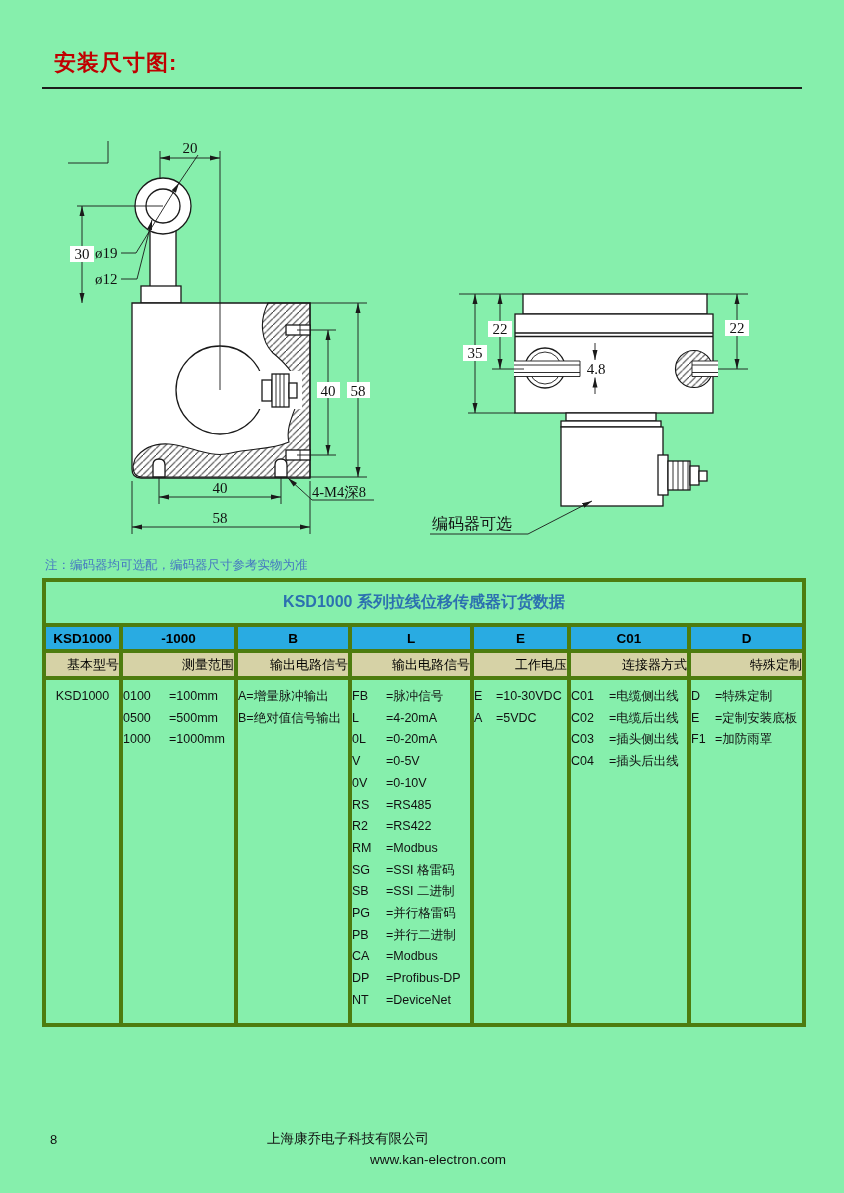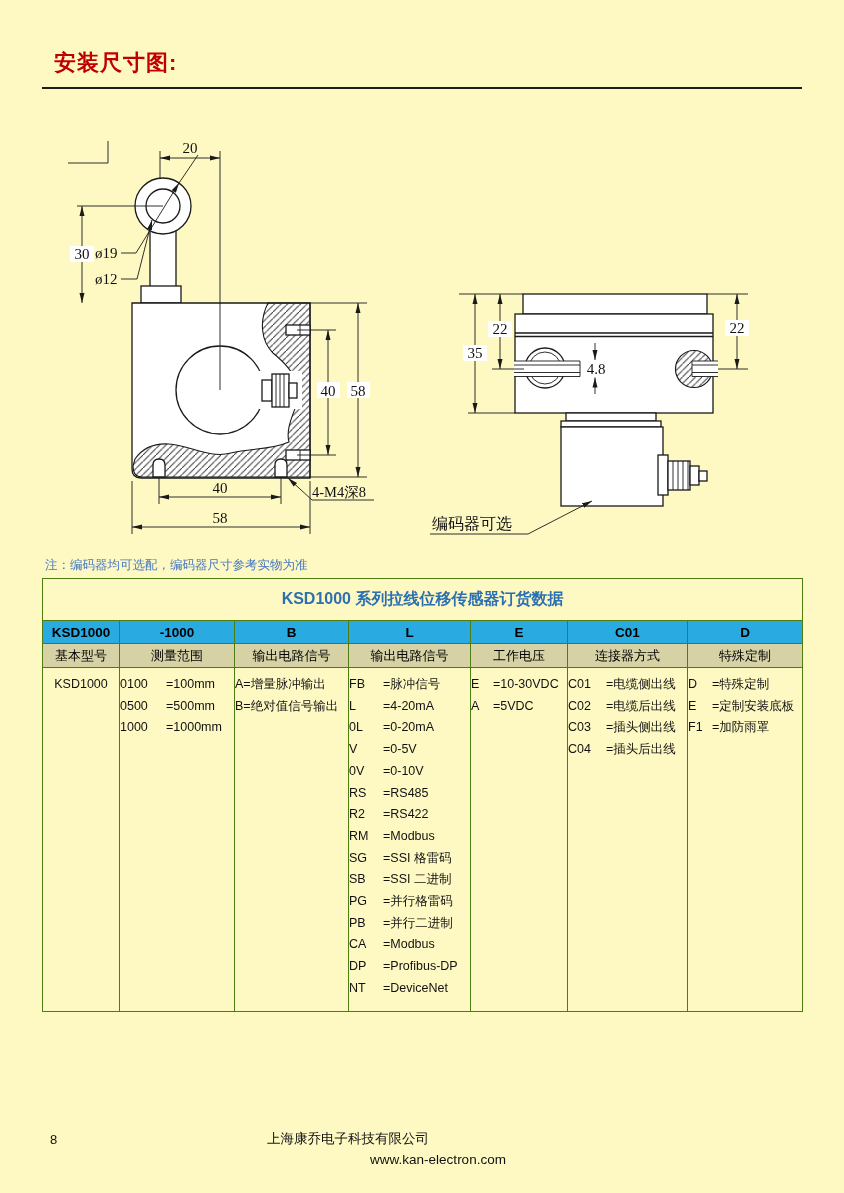--- a/index.html
+++ b/index.html
@@ -1,38 +1,38 @@
 <!DOCTYPE html>
 <html><head>
 <meta charset="utf-8">
 <style>
   html,body{margin:0;padding:0;background:#fff;}
-  #page{position:relative;width:844px;height:1193px;background:#fef9c3;overflow:hidden;
+  #page{position:relative;width:844px;height:1193px;background:#86efac;overflow:hidden;
         font-family:"Liberation Sans","DejaVu Sans",sans-serif;color:#111;}
   .abs{position:absolute;}
   #doc-title{left:54px;top:48px;font-size:22px;font-weight:bold;color:#c00000;letter-spacing:1px;}
   #title-rule{left:42px;top:87px;width:760px;height:2px;background:#1c1c1c;}
   #subtitle{left:47px;top:95px;font-size:13px;color:#1a1a1a;}
   #note{left:45px;top:557px;font-size:12.5px;color:#4577c1;}
   #drawing-svg{left:0;top:130px;}
   svg text{font-family:"Liberation Serif","DejaVu Serif",serif;fill:#111;}
   svg .cad{stroke:#1a1a1a;stroke-width:1.3;fill:none;}
   svg .cadw{stroke:#1a1a1a;stroke-width:1.3;fill:#fff;}
   svg .thin{stroke:#1a1a1a;stroke-width:0.9;fill:none;}
   svg .dimtxt{font-size:15px;}
   svg .cjktxt{font-size:14.5px;font-family:"Liberation Serif","DejaVu Serif",serif;}
   svg .bg{fill:#fff;stroke:none;}
   
   #order-table{left:42px;top:578px;width:760px;border-collapse:collapse;table-layout:fixed;}
-  #order-table td{border:1px solid #4d7c0f;padding:0;vertical-align:top;overflow:hidden;}
+  #order-table td{border:4px solid #4d7c0f;padding:0;vertical-align:top;overflow:hidden;}
   #order-table tr.caption td{height:41px;text-align:center;vertical-align:middle;
       font-size:16px;font-weight:bold;color:#2c70b0;}
   #order-table tr.codes td{height:22px;background:#29abe2;text-align:center;vertical-align:middle;
       font-size:13.5px;font-weight:bold;color:#000;}
-  #order-table tr.names td{height:23px;background:#d6d2a6;text-align:center;vertical-align:middle;
+  #order-table tr.names td{height:23px;background:#d6d2a6;text-align:right;vertical-align:middle;
       font-size:13px;color:#000;}
   #order-table tr.bodyrow td{height:337px;font-size:12.5px;padding-top:6px;}
   .bline{line-height:21.7px;white-space:nowrap;}
   .ctr{text-align:center;}
   .pl9{padding-left:9px;} .pl7{padding-left:7px;} .pl8{padding-left:8px;}
   .code{display:inline-block;}
   .w46{width:46px;} .w34{width:34px;} .w22{width:22px;} .w38{width:38px;} .w24{width:24px;}
   
   #page-num{left:50px;top:1132px;font-size:13px;}
   #footer-company{left:0;top:1130px;width:696px;text-align:center;font-size:13.5px;}

